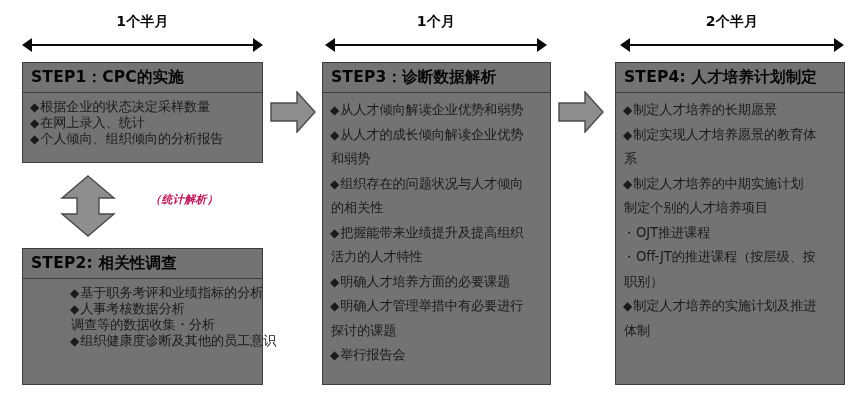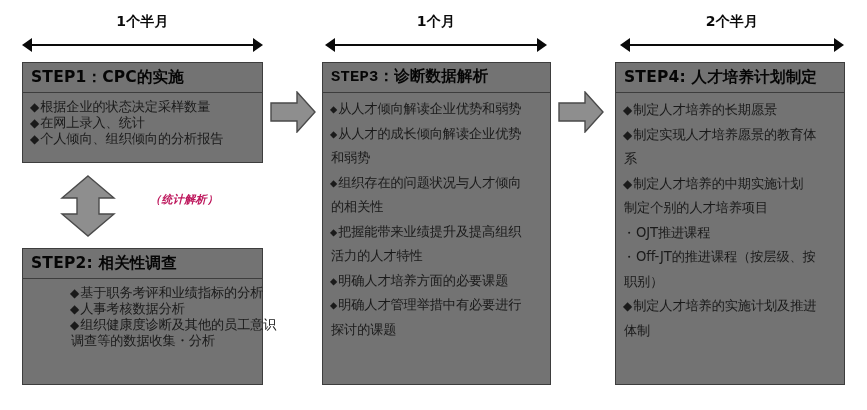--- a/index.html
+++ b/index.html
@@ -197,36 +197,36 @@
 
   <div class="step-box box-step2" style="left:22px; top:248px; width:241px; height:137px;">
     <div class="step-title">STEP2: 相关性调查</div>
     <div class="step-body">
       <div class="bullet-line">
         <span class="mark">◆</span><span>基于职务考评和业绩指标的分析</span>
       </div>
       <div class="bullet-line">
         <span class="mark">◆</span><span>人事考核数据分析</span>
       </div>
+      <div class="bullet-line wrap-cont">
+        <span class="mark"></span><span>调查等的数据收集・分析</span>
+      </div>
       <div class="bullet-line">
         <span class="mark">◆</span><span>组织健康度诊断及其他的员工意识</span>
-      </div>
-      <div class="bullet-line wrap-cont">
-        <span class="mark"></span><span>调查等的数据收集・分析</span>
       </div>
     </div>
   </div>
 
   <div class="block-arrow-right" style="left:270px; top:91px; width:46px; height:42px;">
     <svg width="46" height="42" viewBox="0 0 46 42">
       <polygon points="1,12 27,12 27,1 45,21 27,41 27,30 1,30" fill="#8e8e8e" stroke="#4a4a4a" stroke-width="1.4" stroke-linejoin="miter"></polygon>
     </svg>
   </div>
 
-  <div class="step-box box-step3" style="left:322px; top:62px; width:229px; height:323px;font-family:Liberation Mono, monospace;">
+  <div class="step-box box-step3" style="left:322px; top:62px; width:229px; height:323px;">
     <div class="step-title">STEP3：诊断数据解析</div>
     <div class="step-body">
       <div class="bullet-line">
         <span class="mark">◆</span><span>从人才倾向解读企业优势和弱势</span>
       </div>
       <div class="bullet-line">
         <span class="mark">◆</span><span>从人才的成长倾向解读企业优势</span>
       </div>
       <div class="bullet-line wrap-cont">
         <span class="mark"></span><span>和弱势</span>
@@ -244,20 +244,23 @@
         <span class="mark"></span><span>活力的人才特性</span>
       </div>
       <div class="bullet-line">
         <span class="mark">◆</span><span>明确人才培养方面的必要课题</span>
       </div>
       <div class="bullet-line">
         <span class="mark">◆</span><span>明确人才管理举措中有必要进行</span>
       </div>
       <div class="bullet-line wrap-cont">
         <span class="mark"></span><span>探讨的课题</span>
+      </div>
+      <div class="bullet-line">
+        <span class="mark">◆</span><span>举行报告会</span>
       </div>
     </div>
   </div>
 
   <div class="block-arrow-right" style="left:558px; top:91px; width:46px; height:42px;">
     <svg width="46" height="42" viewBox="0 0 46 42">
       <polygon points="1,12 27,12 27,1 45,21 27,41 27,30 1,30" fill="#8e8e8e" stroke="#4a4a4a" stroke-width="1.4" stroke-linejoin="miter"></polygon>
     </svg>
   </div>
 

